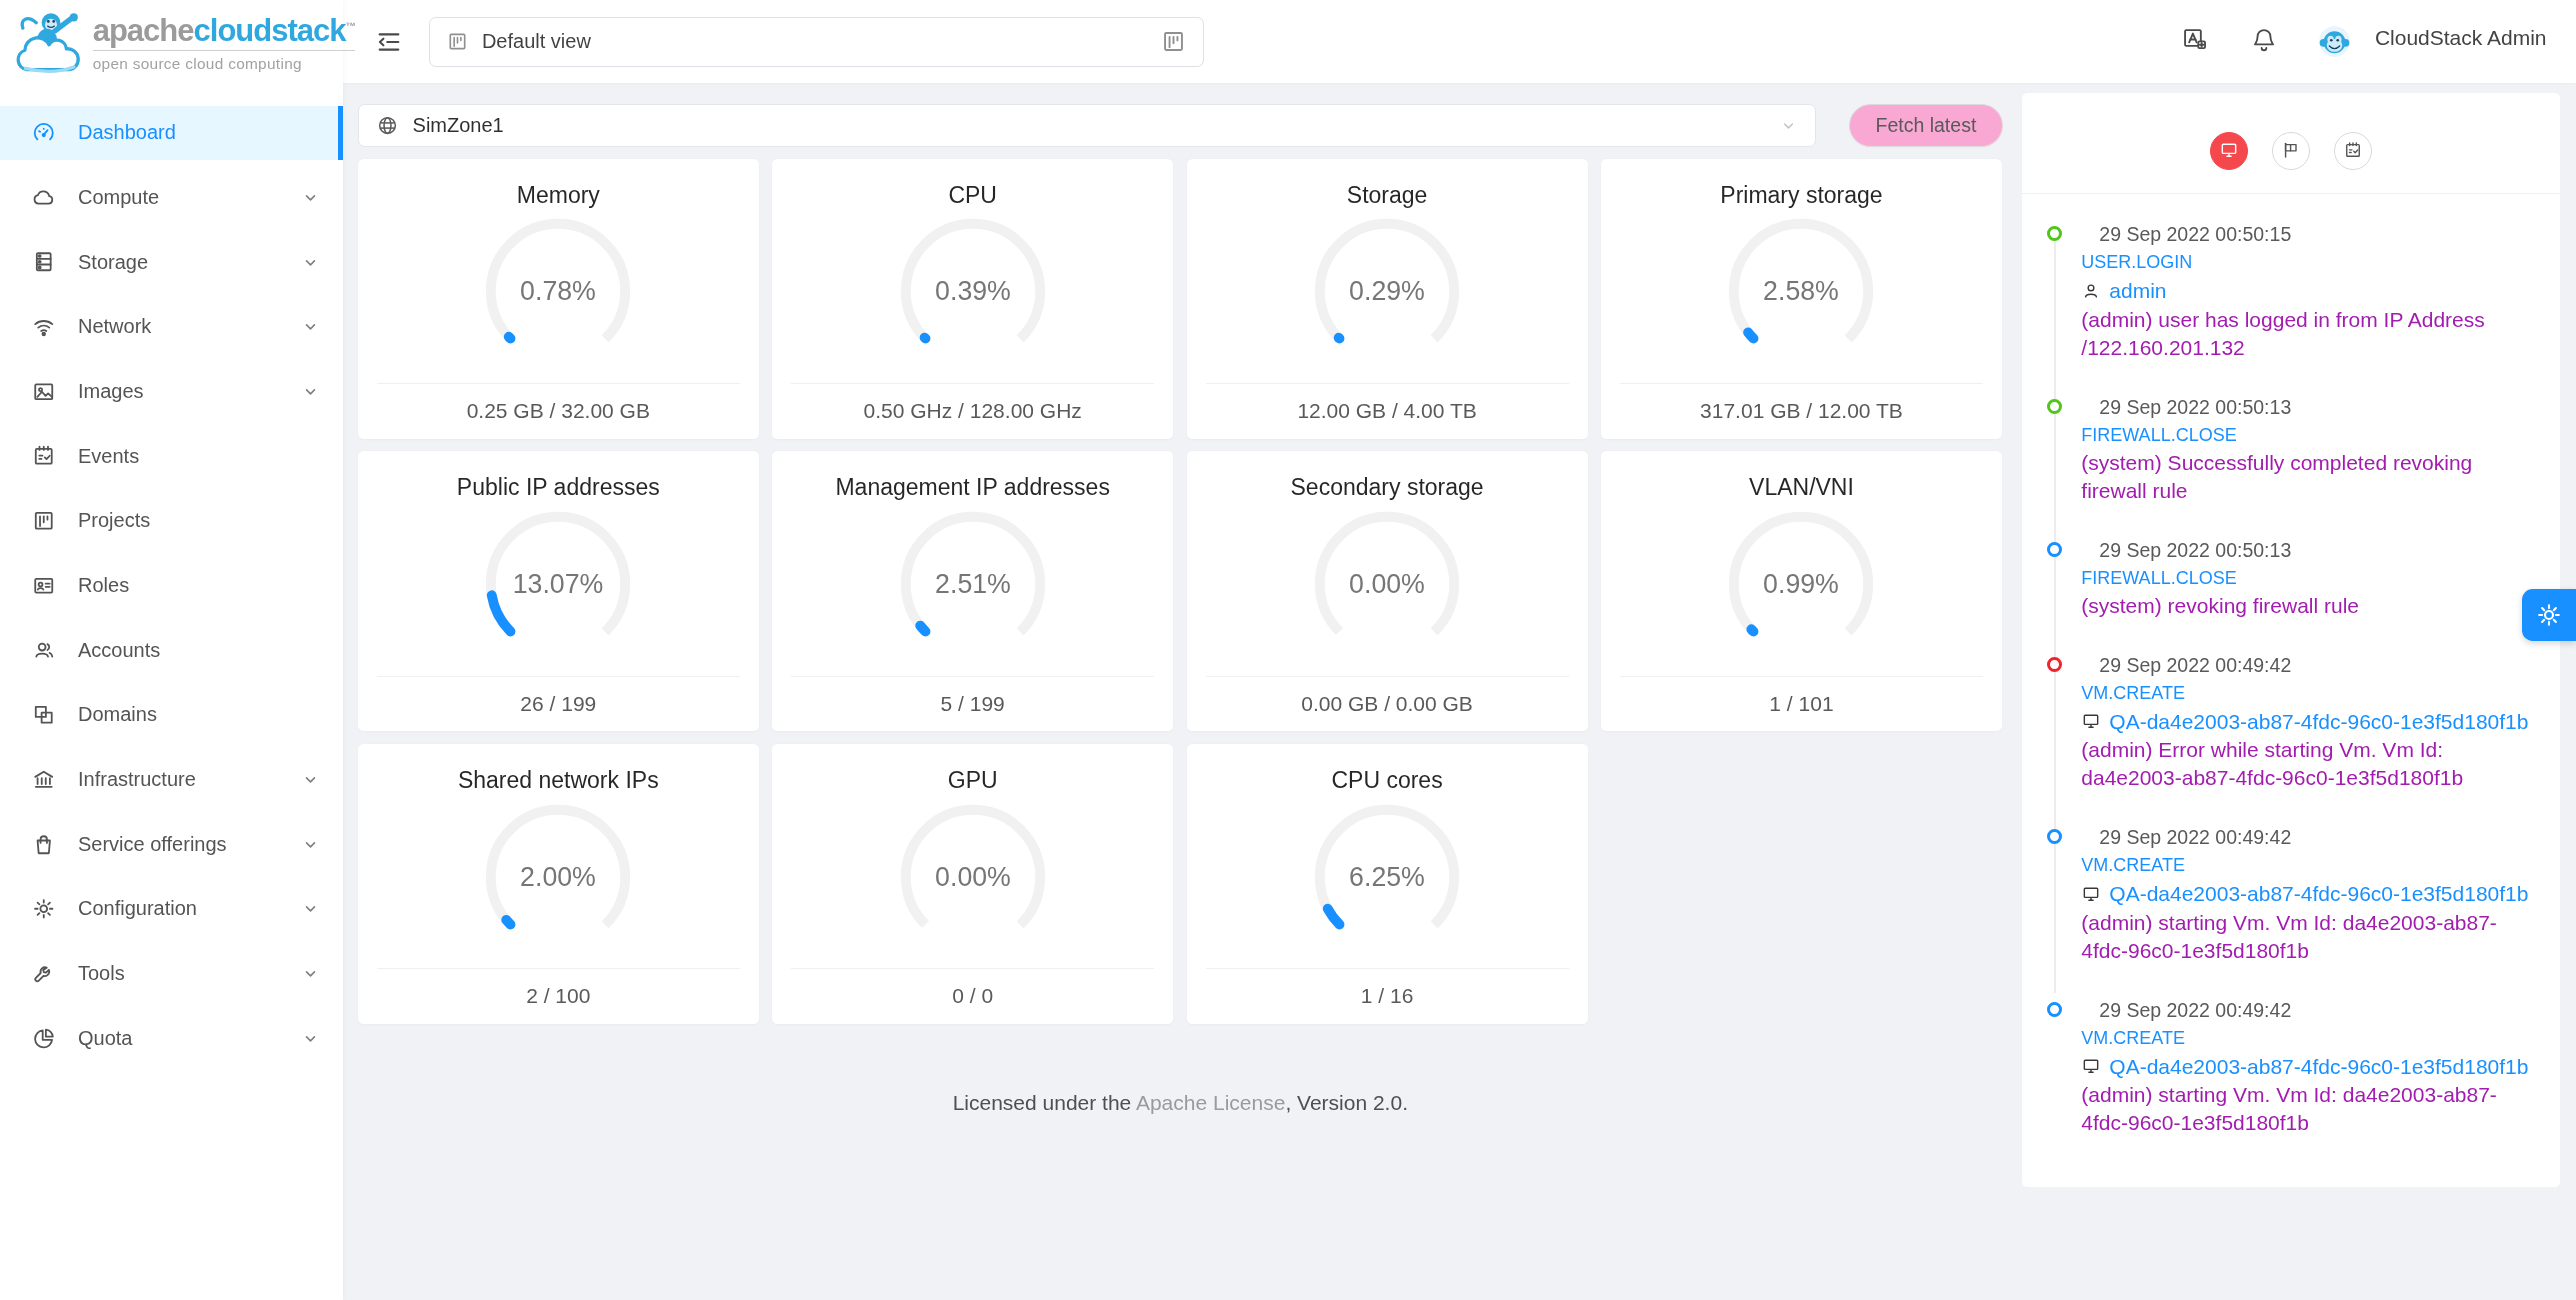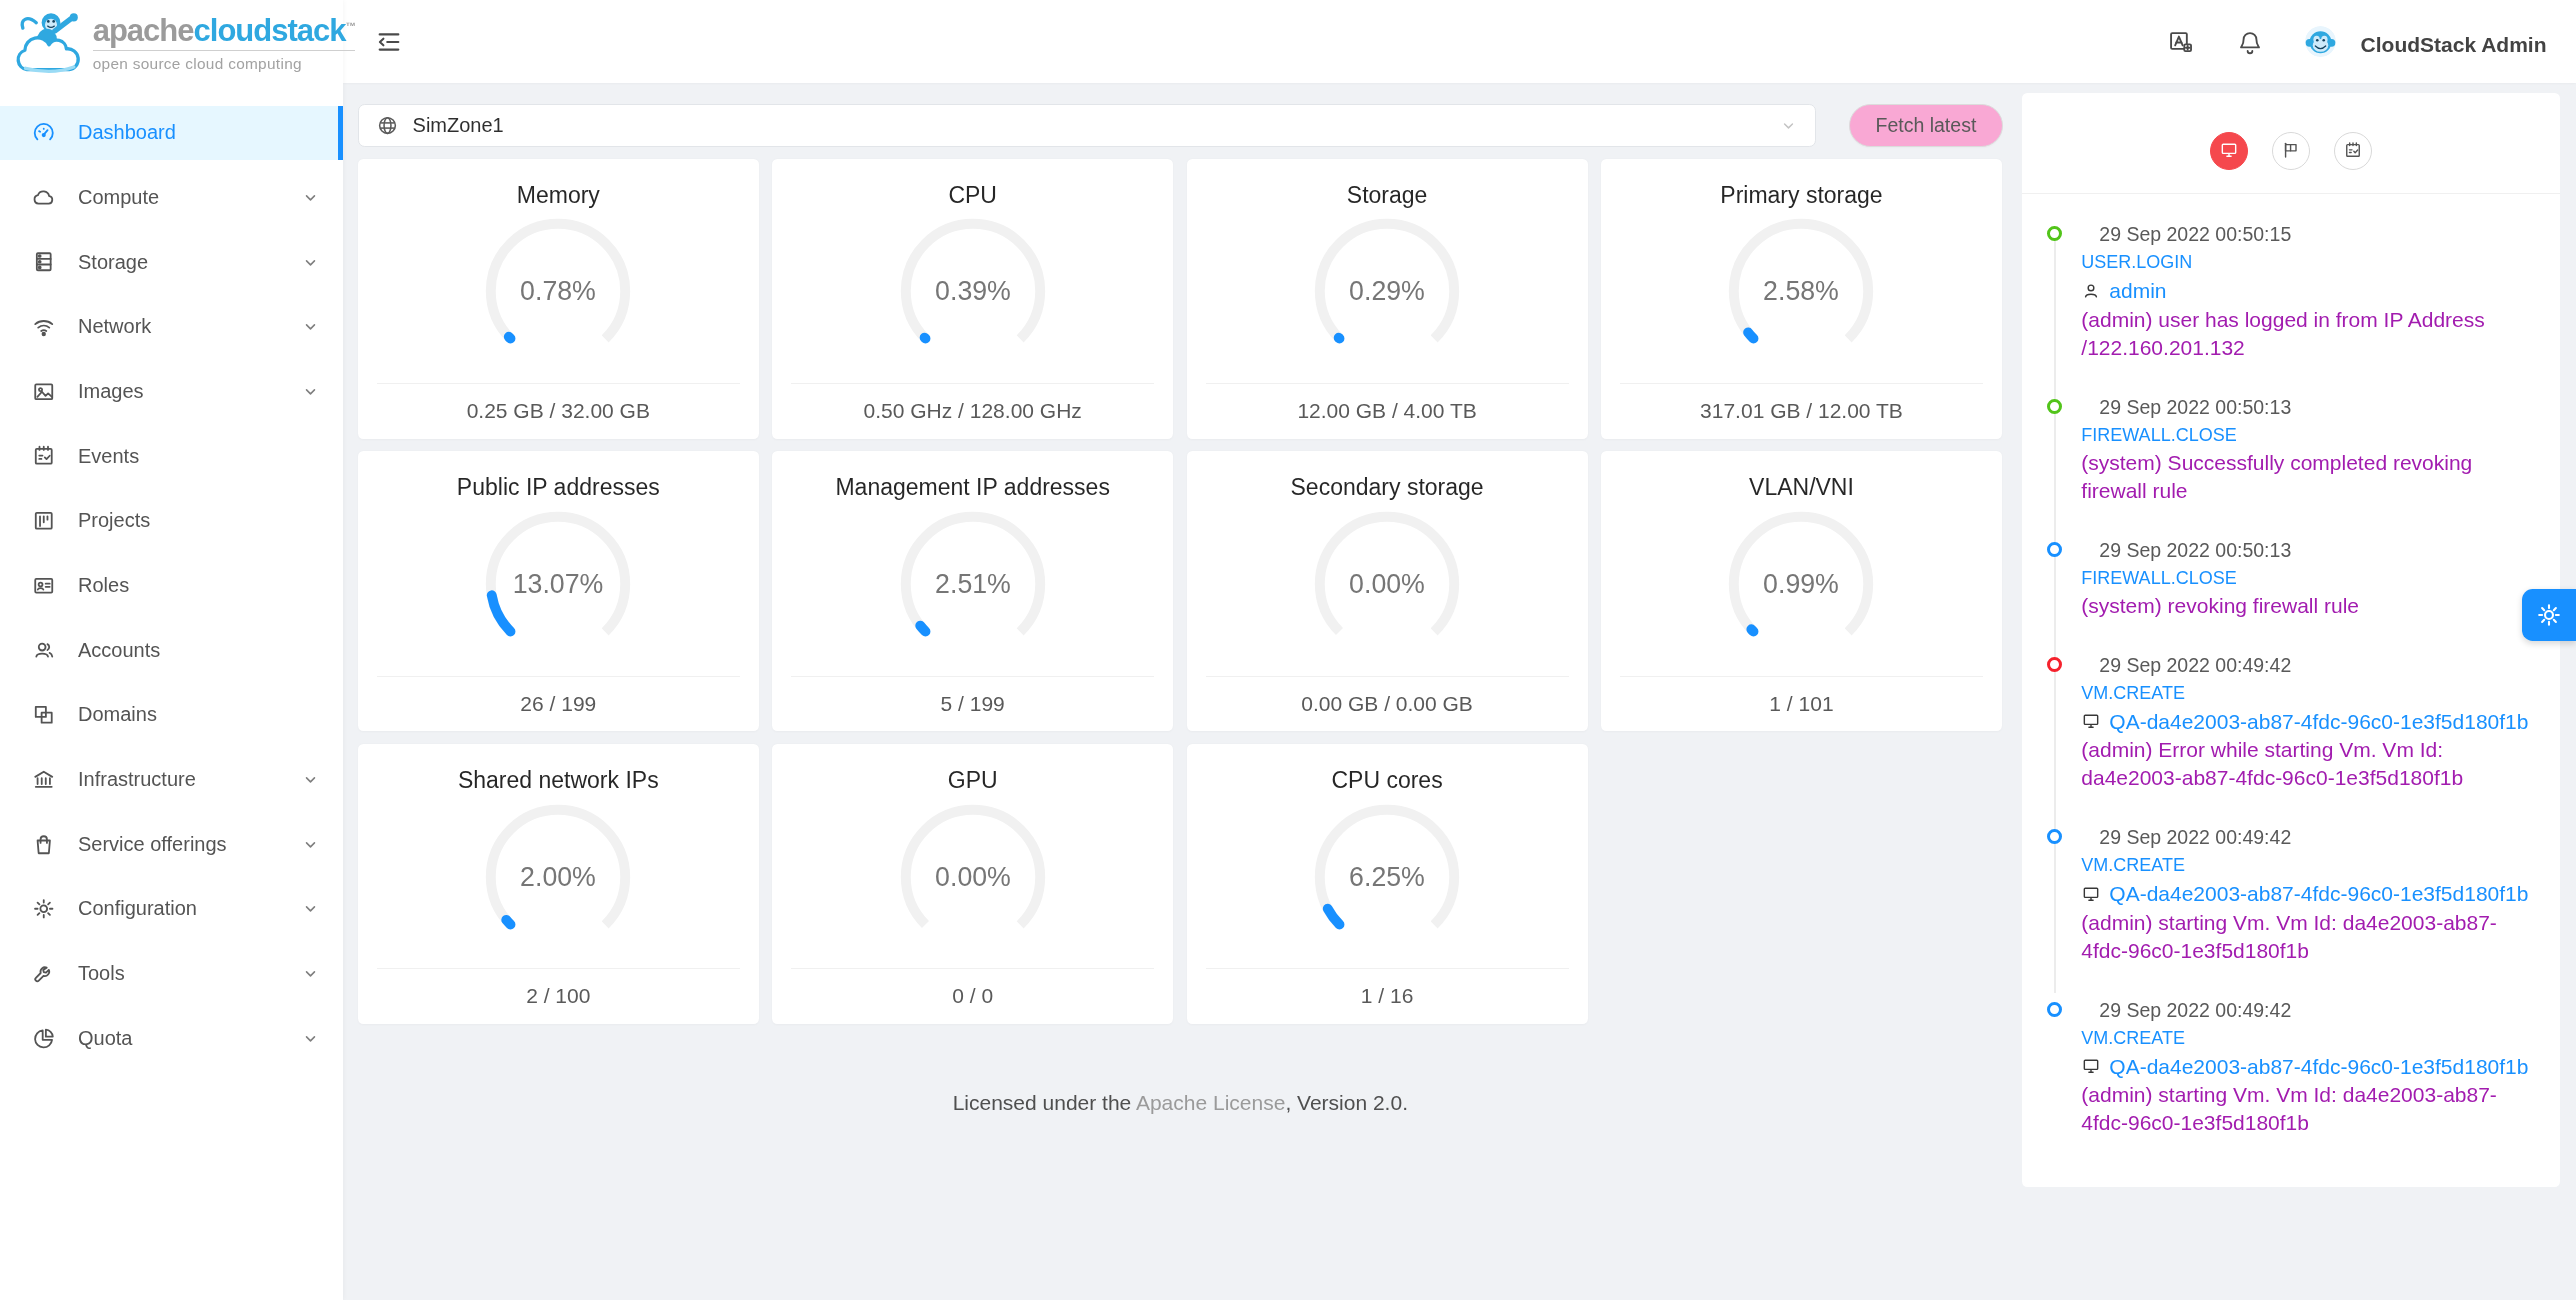--- a/index.html
+++ b/index.html
@@ -35,21 +35,21 @@
   .fold-icon{width:28px;height:28px;color:#4a4a4a;margin-right:25.5px;cursor:pointer;flex:none;}
   .fold-icon svg{width:28px;height:28px;}
   .view-select{width:775px;height:50px;border:1.3px solid #dde0e4;border-radius:6.7px;
     display:flex;align-items:center;padding:0 16px;gap:13.4px;color:rgba(0,0,0,.75);
     font-size:20px;cursor:pointer;background:#fff;}
   .view-select .vs-icon{width:23px;height:23px;color:#8f8f8f;flex:none;}
   .view-select .vs-icon svg{width:23px;height:23px;}
   .view-select .vs-right{margin-left:auto;width:27px;height:27px;color:#8f8f8f;}
   .view-select .vs-right svg{width:27px;height:27px;}
   .top-spacer{flex:1;}
-  .top-actions{display:flex;align-items:flex-end;gap:41px;font-weight:bold;}
+  .top-actions{display:flex;align-items:flex-start;gap:41px;}
   .top-icon{width:28px;height:28px;color:#4a4a4a;cursor:pointer;flex:none;}
   .top-icon svg{width:28px;height:28px;}
   .avatar{width:31px;height:31px;border-radius:50%;overflow:hidden;cursor:pointer;flex:none;}
   .user-name{font-size:21px;color:#434343;cursor:pointer;margin-left:-16px;}
 
   
   .content{flex:1;display:flex;align-items:flex-start;padding:10px 16px 0 14.8px;}
   .main-col{width:1645px;flex:none;padding-top:11.4px;}
   .zone-row{display:flex;gap:33px;}
   .zone-select{width:1470px;height:43px;background:#fff;border:1.3px solid #e2e5e9;border-radius:6.7px;
@@ -356,20 +356,39 @@
 
     <header class="topbar">
       <span class="fold-icon">
         <svg viewBox="0 0 24 24" fill="none" stroke="currentColor" stroke-width="1.8" stroke-linecap="round" stroke-linejoin="round">
           <path d="M4 5.5h16"></path>
             <path d="M10.5 12h9.5"></path>
             <path d="M4 18.5h16"></path>
             <path d="M7.2 9.2 L4.2 12 l3 2.8"></path>
         </svg>
       </span>
+      <div class="view-select">
+        <span class="vs-icon">
+          <svg viewBox="0 0 24 24" fill="none" stroke="currentColor" stroke-width="1.7" stroke-linecap="round">
+            <rect x="4.5" y="4.5" width="15" height="15" rx="1"></rect>
+              <path d="M8.5 8v9"></path>
+              <path d="M12 8v5.5"></path>
+              <path d="M15.5 8v3"></path>
+          </svg>
+        </span>
+        <span>Default view</span>
+        <span class="vs-right">
+          <svg viewBox="0 0 24 24" fill="none" stroke="currentColor" stroke-width="1.7" stroke-linecap="round">
+            <rect x="4.5" y="4.5" width="15" height="15" rx="1"></rect>
+              <path d="M8.5 8v9"></path>
+              <path d="M12 8v5.5"></path>
+              <path d="M15.5 8v3"></path>
+          </svg>
+        </span>
+      </div>
       <div class="top-spacer"></div>
       <div class="top-actions">
         <span class="top-icon">
           <svg viewBox="0 0 24 24" fill="none" stroke="currentColor" stroke-width="1.6" stroke-linecap="round" stroke-linejoin="round">
             <rect x="3.5" y="3.5" width="13.5" height="13.5" rx="1"></rect>
             <path d="M7 14 L10.2 6.5 L13.4 14"></path>
               <path d="M8 11.6h4.4"></path>
             <rect x="14.8" y="13.2" width="5.8" height="5.8" rx="1" fill="#fff"></rect>
             <path d="M17.7 14.6v3"></path>
               <path d="M16.2 16.1h3"></path>

